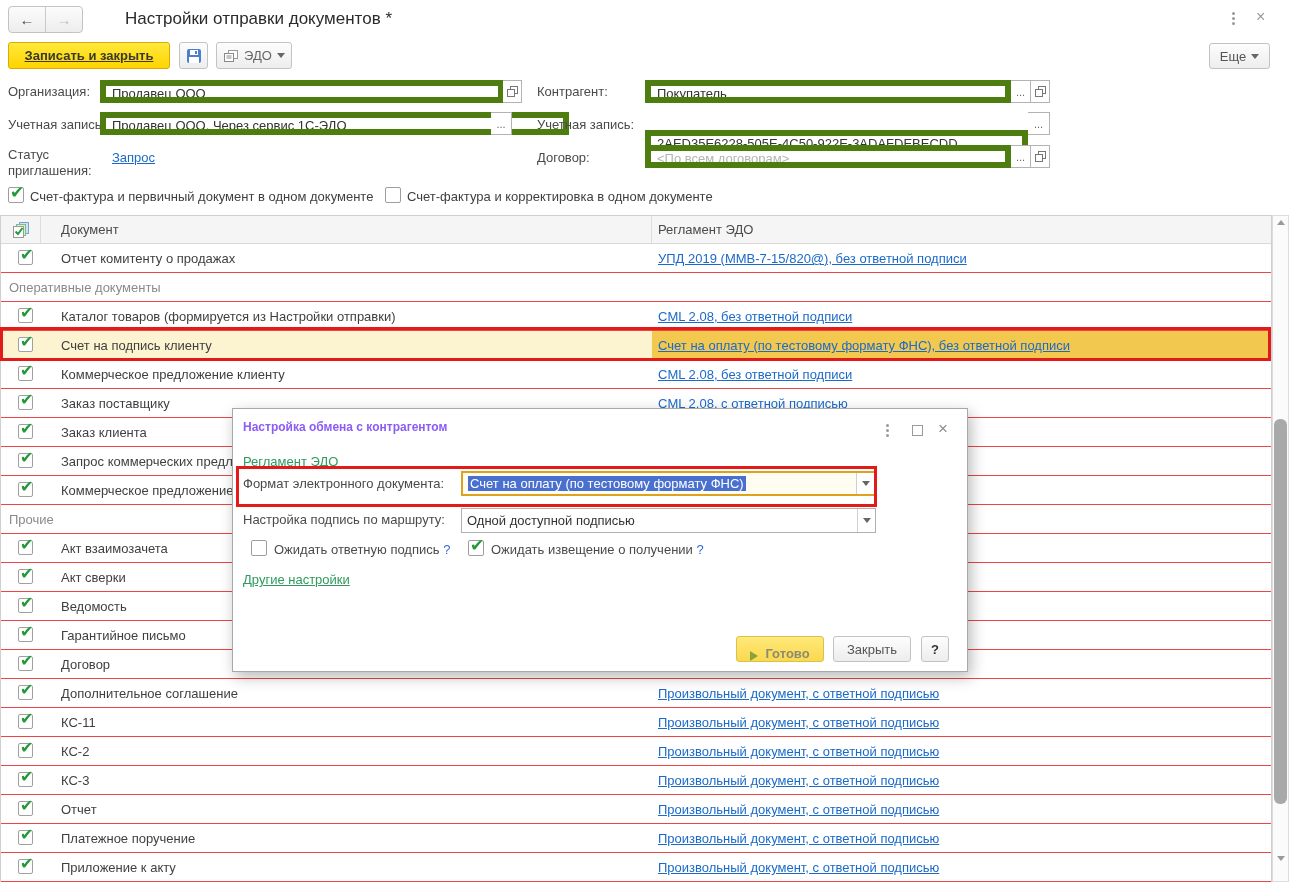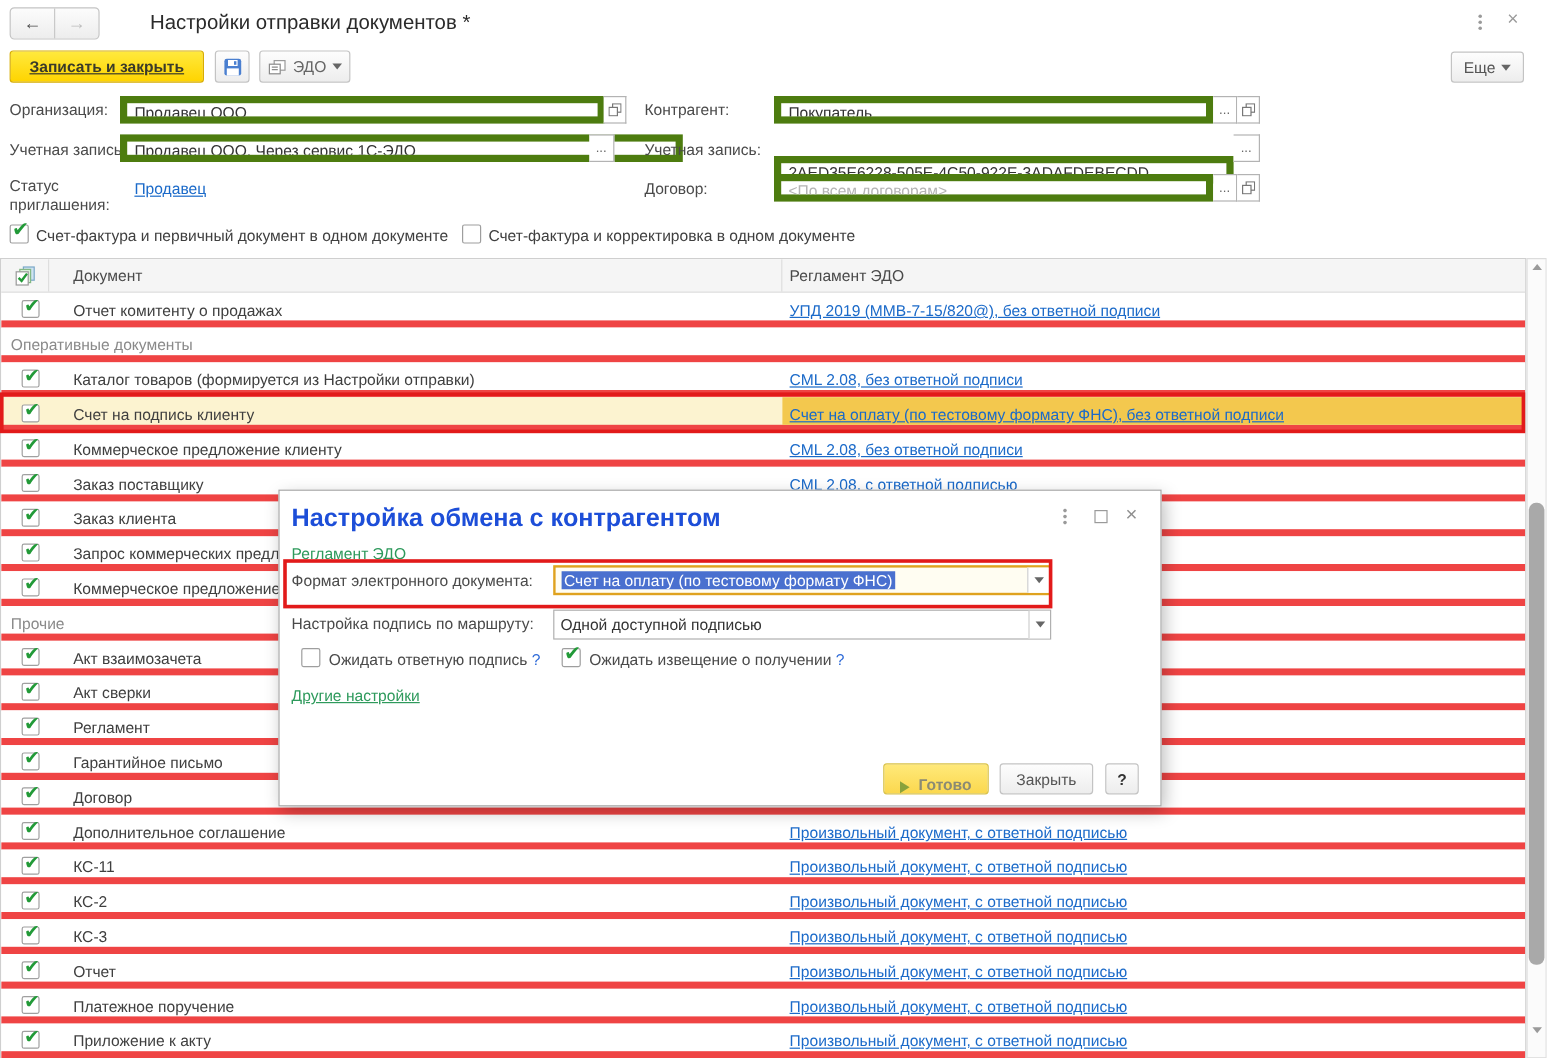--- a/index.html
+++ b/index.html
@@ -39,21 +39,21 @@
   .cbx.on::after { content:"\2714"; position:absolute; left:1px; top:-6px; color:#229a38; font-size:17px; font-weight:bold; }
   .cblbl { position:absolute; color:#3f3f3f; white-space:nowrap; }
 
   
   .table { position:absolute; left:0; top:215px; width:1272px; height:667px; border:1px solid #cfcfcf; border-bottom:none; overflow:hidden; background:#fff; }
   .thead { position:relative; height:28px; background:#f5f5f5; border-bottom:1px solid #d9d9d9; }
   .th { position:absolute; top:0; height:100%; display:flex; align-items:center; color:#4a4a4a; }
   .th-ico { left:0; width:40px; justify-content:center; border-right:1px solid #dedede; }
   .th-doc { left:40px; width:611px; padding-left:20px; border-right:1px solid #dedede; }
   .th-reg { left:651px; right:0; padding-left:6px; }
-  .trow { position:relative; height:29px; border-bottom:6px solid #ef4444; background:#fff; }
+  .trow { position:relative; height:29px; border-bottom:1px solid #ef4444; background:#fff; }
   .trow .cb { position:absolute; left:17px; top:6px; width:15px; height:15px; border:1px solid #a0a0a0; background:#fff; border-radius:2px; cursor:pointer; }
   .trow .cb.on::after { content:"\2714"; position:absolute; left:1px; top:-6px; color:#229a38; font-size:16px; font-weight:bold; }
   .trow .doc { position:absolute; left:60px; top:7px; white-space:nowrap; color:#3f3f3f; }
   .trow .reg { position:absolute; left:651px; top:0; right:0; bottom:0; padding:7px 0 0 6px; white-space:nowrap; }
   .trow.group .gdoc { position:absolute; left:8px; top:7px; color:#8a8a8a; }
   .trow.hl { background:#fcf3d0; }
   .trow.hl .reg { background:#f3c84e; }
   .rlink { color:#1b6ac9; text-decoration:underline; cursor:pointer; }
 
   
@@ -61,21 +61,21 @@
   .vs-up { position:absolute; left:4px; top:4px; width:0; height:0; border-left:4px solid transparent; border-right:4px solid transparent; border-bottom:5px solid #9a9a9a; }
   .vs-down { position:absolute; left:4px; top:640px; width:0; height:0; border-left:4px solid transparent; border-right:4px solid transparent; border-top:5px solid #9a9a9a; }
   .vs-thumb { position:absolute; left:1px; top:203px; width:13px; height:385px; background:#a9a9a9; border-radius:6px; cursor:grab; }
 
   
   .red-row { position:absolute; left:0; top:327px; width:1271px; height:34px; border:3px solid #e21a1a; z-index:6; pointer-events:none; }
   .red-field { position:absolute; left:236px; top:466px; width:641px; height:41px; border:3px solid #e21a1a; z-index:12; pointer-events:none; }
 
   
   .dialog { position:absolute; left:232px; top:408px; width:736px; height:264px; background:#fff; border:1px solid #a8a8a8; box-shadow:3px 5px 14px rgba(0,0,0,.28); z-index:10; }
-  .dlg-title { position:absolute; left:10px; top:11px; font-size:21px; font-weight:bold; color:#1d4ed8; }
+  .dlg-title { position:absolute; left:10px; top:11px; font-size:12px; font-weight:bold; color:#8b5cf6; }
   .dlg-kebab { position:absolute; left:651px; top:15px; width:6px; display:flex; flex-direction:column; gap:2px; cursor:pointer; }
   .dlg-kebab i { width:3px; height:3px; background:#9a9a9a; border-radius:50%; margin:0 auto; }
   .dlg-max { position:absolute; left:679px; top:16px; width:11px; height:11px; border:1px solid #9a9a9a; cursor:pointer; }
   .dlg-close { position:absolute; left:705px; top:10px; font-size:17px; color:#8f8f8f; cursor:pointer; }
   .dlg-reg-link { position:absolute; left:10px; top:45px; }
   .dlg-lbl { position:absolute; color:#4a4a4a; white-space:nowrap; }
   .combo { position:absolute; height:25px; border:1px solid #b0b0b0; background:#fff; display:flex; align-items:center; }
   .combo .val { padding:0 5px; white-space:nowrap; overflow:hidden; color:#333; }
   .combo .dd { position:absolute; right:0; top:0; bottom:0; width:18px; border-left:1px solid #d0d0d0; display:flex; align-items:center; justify-content:center; cursor:pointer; background:#fff; }
   .combo.focus { border:2px solid #dfa21f; background:#fffdf2; }
@@ -165,21 +165,21 @@
   <div class="sq" style="left:491px; top:112px; width:21px;">...</div>
 
   <div class="lbl" style="left:537px; top:117px;">Учетная запись:</div>
   <div class="input" style="left:645px; top:112px; width:383px;margin-top:18px;">
       <span>2AED35E6228-505E-4C50-922E-3ADAFDEBECDD</span>
     </div>
   <div class="sq" style="left:1028px; top:112px; width:22px;">...</div>
 
   <div class="lbl" style="left:8px; top:147px;">Статус</div>
   <div class="lbl" style="left:8px; top:163px;">приглашения:</div>
-  <a class="alink" style="position:absolute; left:112px; top:150px;">Продавец</a>
+  <a class="alink" style="position:absolute; left:112px; top:150px;">Запрос</a>
 
   <div class="lbl" style="left:537px; top:150px;">Договор:</div>
   <div class="input" style="left:645px; top:145px; width:366px;">
       <span class="ph">&lt;По всем договорам&gt;</span>
     </div>
   <div class="sq" style="left:1011px; top:145px; width:20px;">...</div>
   <div class="sq" style="left:1031px; top:145px; width:19px;">
     <svg width="11" height="11" viewBox="0 0 11 11">
         <rect x="3.5" y="0.5" width="7" height="7" fill="#fff" stroke="#777"></rect>
         <rect x="0.5" y="3.5" width="7" height="7" fill="#fff" stroke="#777"></rect>
@@ -256,21 +256,21 @@
           <span class="doc">Акт взаимозачета</span>
           <div class="reg"></div>
         </div>
         <div class="trow">
           <span class="cb on"></span>
           <span class="doc">Акт сверки</span>
           <div class="reg"></div>
         </div>
         <div class="trow">
           <span class="cb on"></span>
-          <span class="doc">Регламент</span>
+          <span class="doc">Ведомость</span>
           <div class="reg"></div>
         </div>
         <div class="trow">
           <span class="cb on"></span>
           <span class="doc">Гарантийное письмо</span>
           <div class="reg"></div>
         </div>
         <div class="trow">
           <span class="cb on"></span>
           <span class="doc">Договор</span>

